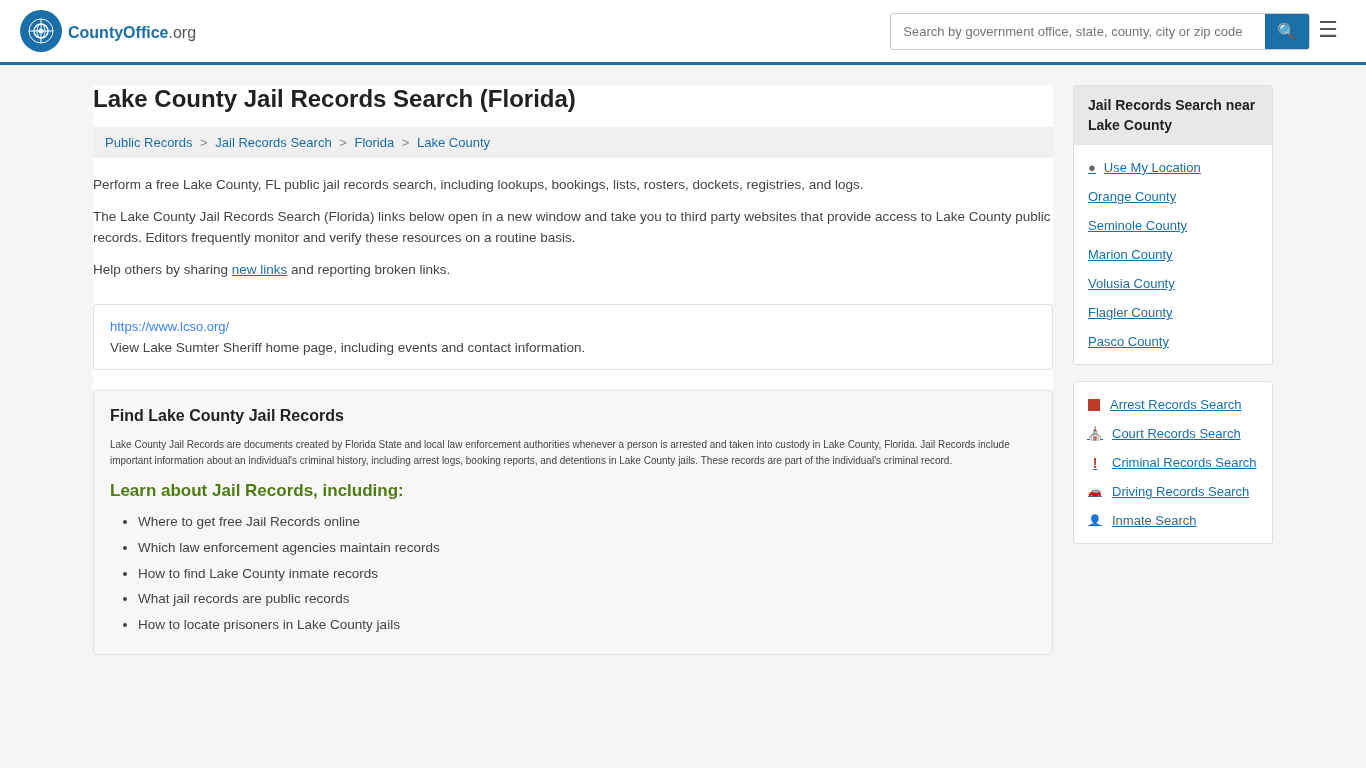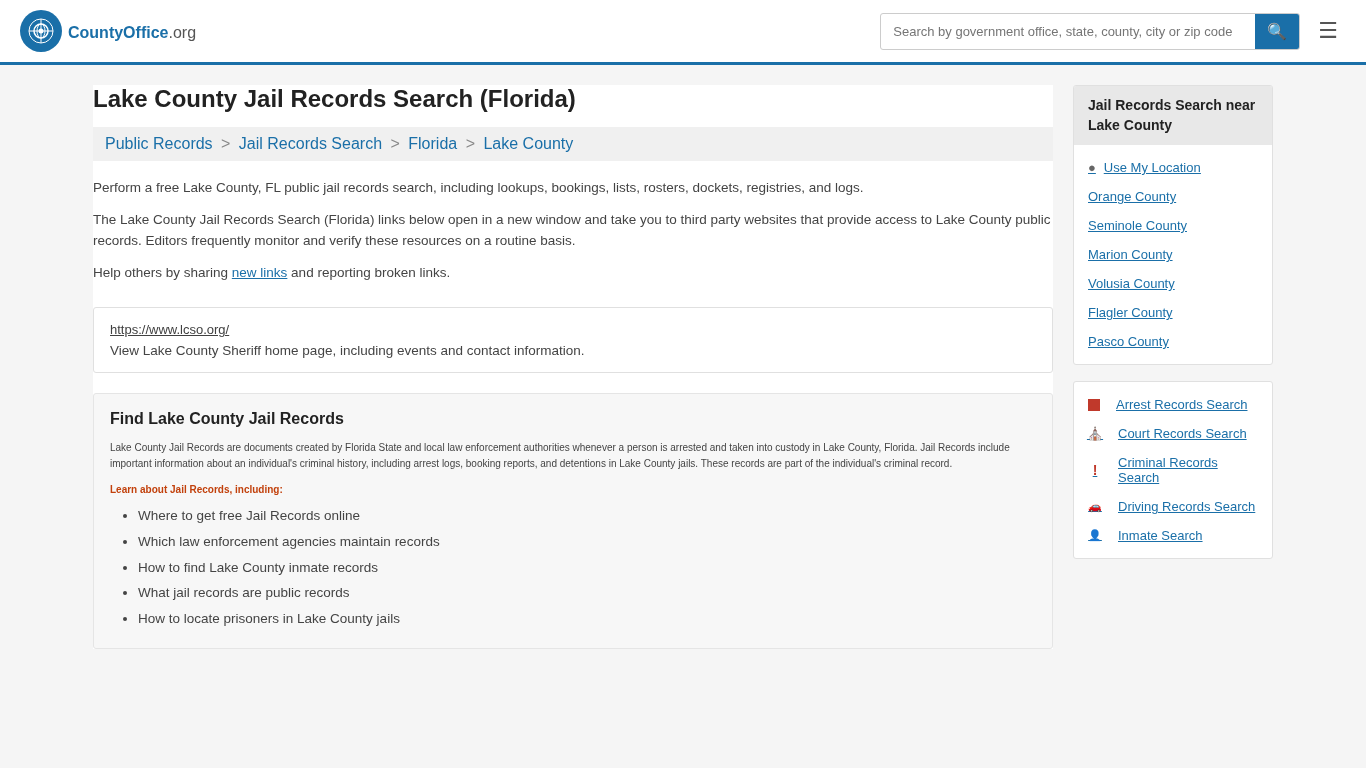--- a/index.html
+++ b/index.html
@@ -35,22 +35,20 @@
       font-weight: bold;
       color: #1a6fa8;
     }
     .logo-text span {
       color: #555;
       font-weight: normal;
       font-size: 16px;
     }
     .header-right {
       display: flex;
-      align-items: center;
-      gap: 10px;
     }
     .search-bar {
       display: flex;
       align-items: center;
       border: 1px solid #ccc;
       border-radius: 3px;
       overflow: hidden;
       width: 420px;
     }
     .search-bar input {
@@ -95,21 +93,21 @@
     .page-title {
       font-size: 24px;
       font-weight: bold;
       color: #222;
       margin-bottom: 14px;
     }
 
     .breadcrumb {
       background: #f0f0f0;
       padding: 8px 12px;
-      font-size: 16px;
+      font-size: 13px;
       color: #555;
       margin-bottom: 16px;
     }
     .breadcrumb a {
       color: #1a6fa8;
       text-decoration: none;
     }
     .breadcrumb span {
       color: #888;
       margin: 0 4px;
@@ -157,24 +155,23 @@
       display: flex;
       align-items: center;
       gap: 5px;
       cursor: pointer;
       white-space: nowrap;
     }
     .report-icon {
       font-size: 14px;
     }
     .link-url {
-      color: #404040;
+      color: #3b82f6;
       font-size: 13px;
       margin-bottom: 6px;
-      text-decoration: underline;
     }
     .link-desc {
       font-size: 13.5px;
       color: #444;
     }
 
     
     .find-section {
       background: #f7f7f7;
       border: 1px solid #e5e5e5;
@@ -187,23 +184,23 @@
       color: #222;
       margin-bottom: 12px;
     }
     .find-text {
       font-size: 10px;
       color: #444;
       line-height: 1.6;
       margin-bottom: 12px;
     }
     .learn-title {
-      font-size: 10px;
-      font-weight: bold;
-      color: #c2410c;
+      font-size: 17px;
+      font-weight: bold;
+      color: #4d7c0f;
       margin-bottom: 8px;
     }
     .learn-list {
       list-style: disc;
       padding-left: 28px;
       font-size: 13.5px;
       color: #444;
       line-height: 1.9;
     }
 
@@ -251,21 +248,21 @@
       text-decoration: underline;
       cursor: pointer;
     }
 
     .sidebar-pub-links {
       padding: 8px 0;
     }
     .sidebar-pub-link {
       display: flex;
       align-items: center;
-      gap: 16px;
+      gap: 10px;
       padding: 7px 14px;
       font-size: 13px;
       color: #1a6fa8;
       text-decoration: underline;
       cursor: pointer;
     }
     .pub-icon {
       width: 14px;
       height: 14px;
       flex-shrink: 0;
@@ -325,21 +322,21 @@
     <div class="description-block">
       <p>Perform a free Lake County, FL public jail records search, including lookups, bookings, lists, rosters, dockets, registries, and logs.</p>
       <p>The Lake County Jail Records Search (Florida) links below open in a new window and take you to third party websites that provide access to Lake County public records. Editors frequently monitor and verify these resources on a routine basis.</p>
       <p>
         <span>Help others by sharing </span><a href="#">new links</a><span> and reporting broken links.</span>
       </p>
     </div>
 
     <div class="link-card">
       <div class="link-url">https://www.lcso.org/</div>
-      <div class="link-desc">View Lake County Sheriff home page, including events and contact information.</div>
+      <div class="link-desc">View Lake Sumter Sheriff home page, including events and contact information.</div>
     </div>
 
     <div class="find-section">
       <div class="find-title">Find Lake County Jail Records</div>
       <p class="find-text">Lake County Jail Records are documents created by Florida State and local law enforcement authorities whenever a person is arrested and taken into custody in Lake County, Florida. Jail Records include important information about an individual's criminal history, including arrest logs, booking reports, and detentions in Lake County jails. These records are part of the individual's criminal record.</p>
       <div class="learn-title">Learn about Jail Records, including:</div>
       <ul class="learn-list">
         <li>Where to get free Jail Records online</li>
         <li>Which law enforcement agencies maintain records</li>
         <li>How to find Lake County inmate records</li>

